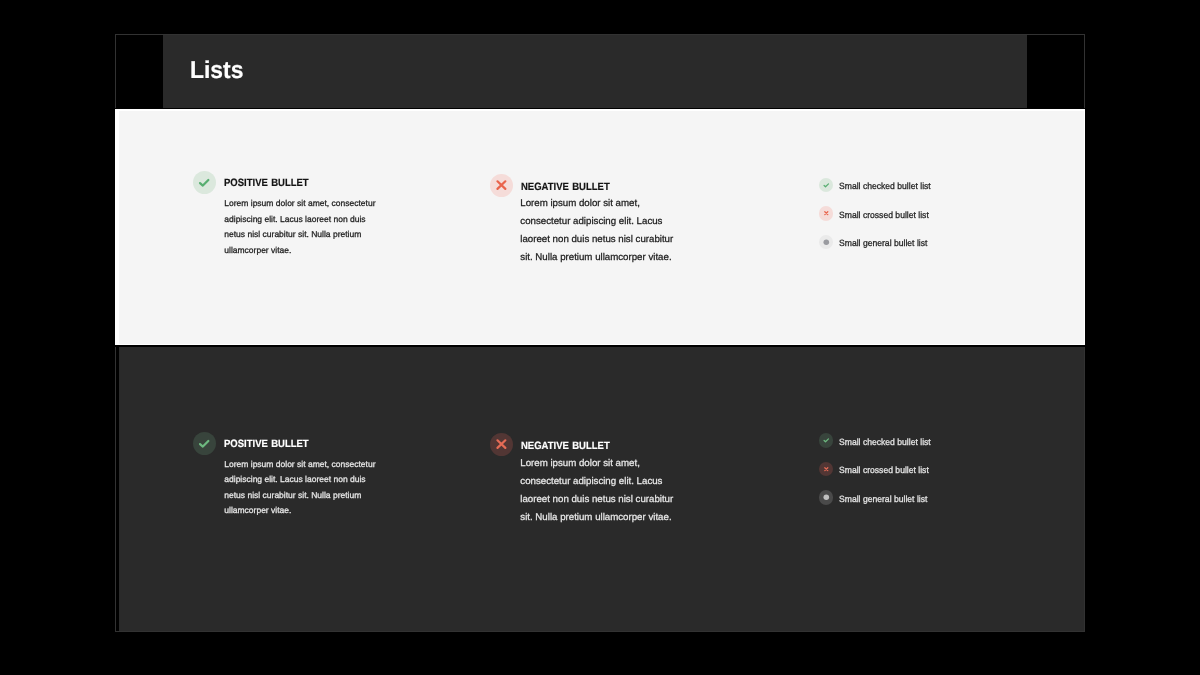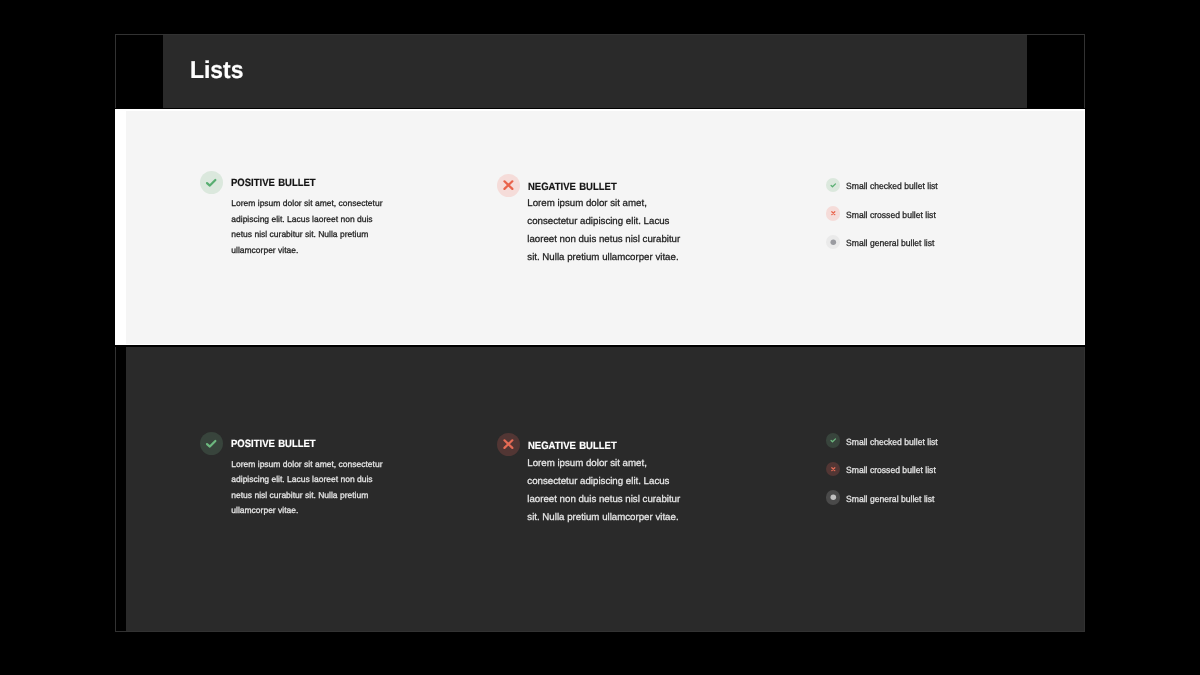--- a/index.html
+++ b/index.html
@@ -43,21 +43,21 @@
     font-weight: 700;
     line-height: 1;
     transform: scaleX(0.945);
     transform-origin: 0 0;
     white-space: nowrap;
   }
   .rule { position:absolute; left:0; width:970px; }
 
   .sect {
     position: absolute;
-    left: 11px;
+    left: 4px;
     width: 970px;
     overflow: hidden;
   }
   .light-frame { position:absolute; left:0; top:74.5px; width:970px; height:236.3px; }
   .light-edge  { position:absolute; top:74.5px; width:1.5px; height:236.3px; }
   .dark-edge   { position:absolute; top:312.5px; width:1.3px; height:285.5px; }
   .hdr-edge    { position:absolute; top:0; width:1.3px; height:73.5px; z-index:2; }
   .sect-light { top: 76.5px; height: 233.2px; }
   .sect-dark  { top: 312.5px; height: 285.5px; }
 

